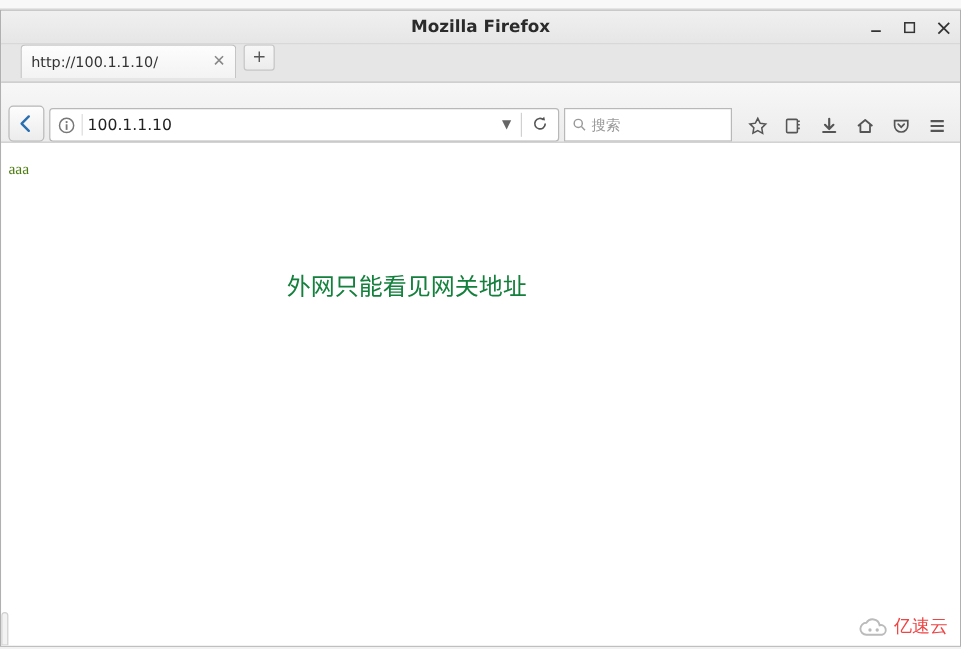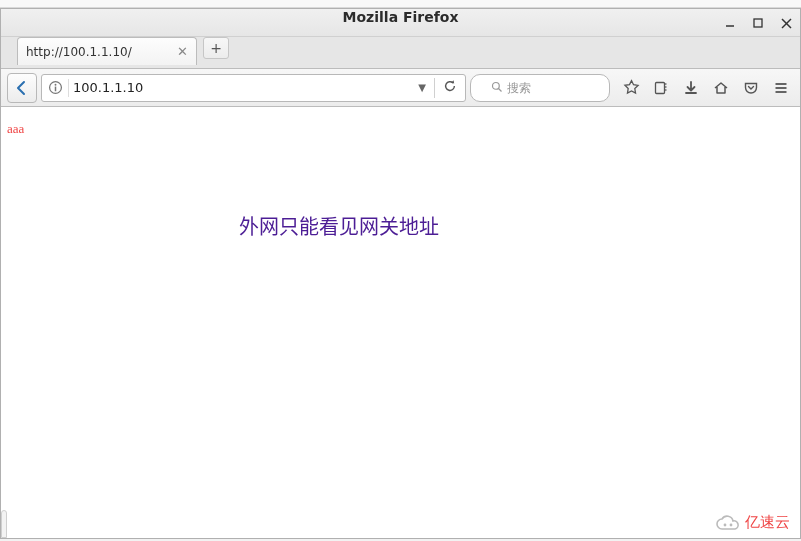--- a/index.html
+++ b/index.html
@@ -3,54 +3,54 @@
 <meta charset="utf-8">
 <style>
   * { box-sizing: border-box; margin: 0; padding: 0; font-family: "DejaVu Sans", "Liberation Sans", sans-serif; }
   body { width: 801px; height: 541px; background: #f2f2f2; overflow: hidden; position: relative; }
 
   
   .os-panel { height: 8px; background: #f8f8f8; border-bottom: 1px solid #d9d9d9; }
 
   
   .window { border: 1px solid #b0b0b0; margin-top: 0; background: #fff; height: 531px; display: flex; flex-direction: column; }
-  .titlebar { height: 28px; background: linear-gradient(#f0f0f0,#e6e6e6); display: flex; position: relative; border-bottom: 1px solid #d0d0d0; }
+  .titlebar { height: 28px; background: linear-gradient(#f0f0f0,#e6e6e6); display: flex; align-items: center; position: relative; border-bottom: 1px solid #d0d0d0; }
   .titlebar .title { flex: 1; text-align: center; font-size: 14px; font-weight: 600; color: #2b2b2b; }
   .win-btns { position: absolute; right: 4px; top: 0; height: 28px; display: flex; align-items: center; gap: 8px; }
   .win-btn { width: 20px; height: 20px; display: flex; align-items: center; justify-content: center; font-size: 13px; color: #333; cursor: pointer; }
 
   
   .tabstrip { height: 32px; background: #e6e6e6; display: flex; align-items: flex-start; padding-left: 16px; border-bottom: 1px solid #bcbcbc; }
   .tab { height: 28px; min-width: 180px; background: linear-gradient(#fdfdfd,#f3f3f3); border: 1px solid #bcbcbc; border-bottom: none; border-radius: 4px 4px 0 0; display: flex; align-items: center; padding: 0 8px; gap: 8px; font-size: 12px; color: #333; position: relative; margin-bottom: -1px; }
   .tab .tab-close { margin-left: auto; color: #888; font-size: 13px; cursor: pointer; }
   .newtab { width: 26px; height: 22px; margin-left: 6px; margin-bottom: 3px; border: 1px solid #c6c6c6; border-radius: 3px; background: linear-gradient(#f7f7f7,#ececec); display: flex; align-items: center; justify-content: center; color: #555; font-size: 14px; cursor: pointer; }
 
   
-  .toolbar { height: 38px; background: linear-gradient(#f7f7f7,#ececec); border-bottom: 1px solid #bcbcbc; display: flex; align-items: center; padding: 0 6px; gap: 4px; }
+  .toolbar { height: 50px; background: linear-gradient(#f7f7f7,#ececec); border-bottom: 1px solid #bcbcbc; display: flex; align-items: flex-end; padding: 0 6px; gap: 4px; }
   .tb-btn { width: 26px; height: 26px; display: flex; align-items: center; justify-content: center; border: 1px solid transparent; border-radius: 3px; cursor: pointer; color: #444; }
 
   .back-btn { width: 30px; height: 30px; border: 1px solid #b8b8b8; border-radius: 4px; background: linear-gradient(#fdfdfd,#ececec); }
 
   .urlbar { flex: 1; height: 28px; border: 1px solid #b8b8b8; border-radius: 3px; background: #fff; display: flex; align-items: center; padding: 0 4px; gap: 4px; min-width: 260px; }
   .urlbar .info { width: 18px; height: 18px; display:flex;align-items:center;justify-content:center; }
   .urlbar input { flex: 1; border: none; outline: none; font-size: 13px; color: #222; background: transparent; }
   .urlbar .chev { color:#666; font-size:10px; padding:0 4px; cursor:pointer; }
   .urlbar .sep { width:1px; height:20px; background:#d0d0d0; }
   .urlbar .reload { width:22px; text-align:center; color:#555; cursor:pointer; }
 
-  .searchbar { width: 140px; height: 28px; border: 1px solid #b8b8b8; border-radius: 10px; background: #fff; display: flex; align-items: center; padding: 0 20px; gap: 4px; }
+  .searchbar { width: 140px; height: 28px; border: 1px solid #b8b8b8; border-radius: 0; background: #fff; display: flex; align-items: center; padding: 0 6px; gap: 4px; }
   .searchbar input { flex:1; border:none; outline:none; font-size:12px; background:transparent; color:#222; }
   .searchbar input::placeholder { color:#999; }
 
   .right-tools { display:flex; align-items:center; gap:4px; margin-left:4px; }
 
   
   .viewport { flex: 1; background: #fff; position: relative; overflow: hidden; }
-  .page-text-small { position: absolute; top: 14px; left: 6px; font-size: 13px; color: #ef4444; font-family: serif; }
-  .page-text-main { position: absolute; top: 104px; left: 238px; font-size: 20px; color: #4c1d95; font-family: "PingFang SC","Microsoft YaHei","Noto Sans CJK SC",sans-serif; }
+  .page-text-small { position: absolute; top: 14px; left: 6px; font-size: 13px; color: #4d7c0f; font-family: serif; }
+  .page-text-main { position: absolute; top: 104px; left: 238px; font-size: 20px; color: #15803d; font-family: "PingFang SC","Microsoft YaHei","Noto Sans CJK SC",sans-serif; }
 
   
   .watermark { position: absolute; right: 10px; bottom: 6px; display:flex; align-items:center; gap:4px; color:#ef4444; font-size:15px; }
   .watermark .wm-icon svg { display:block; }
 
   
   .scroll-hint { position:absolute; left:0; bottom:0; width:6px; height:28px; border:1px solid #cfcfcf; border-radius:3px 3px 0 0; background:#f3f3f3; }
 </style>
 </head>
 <body>

